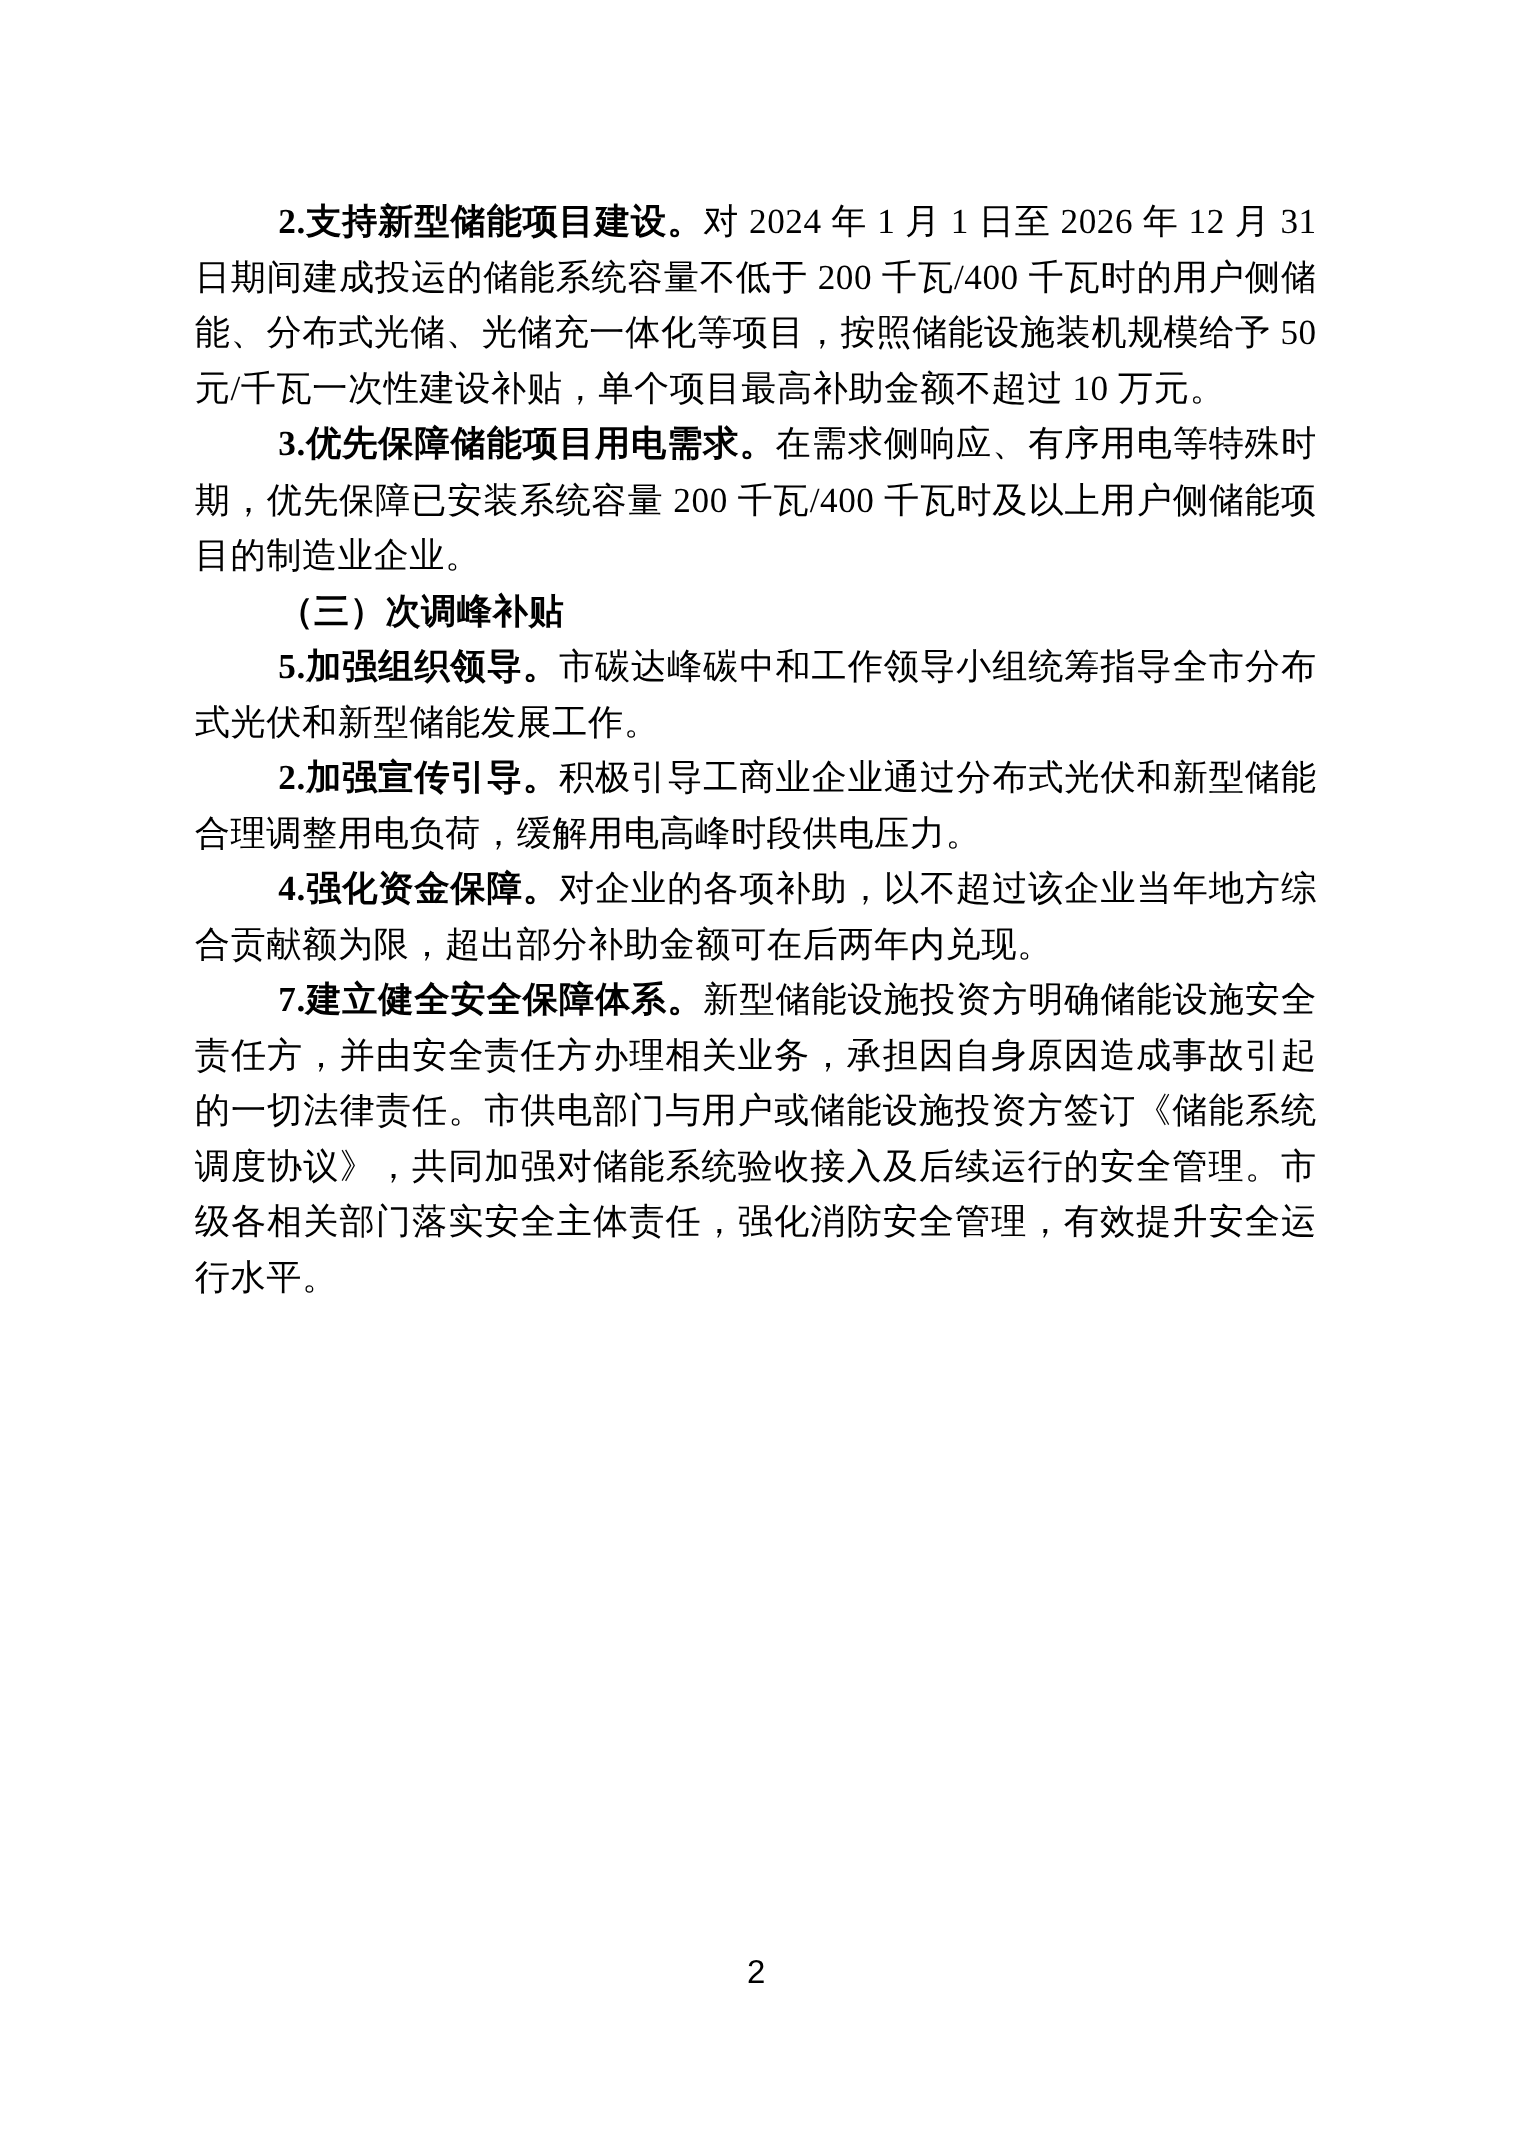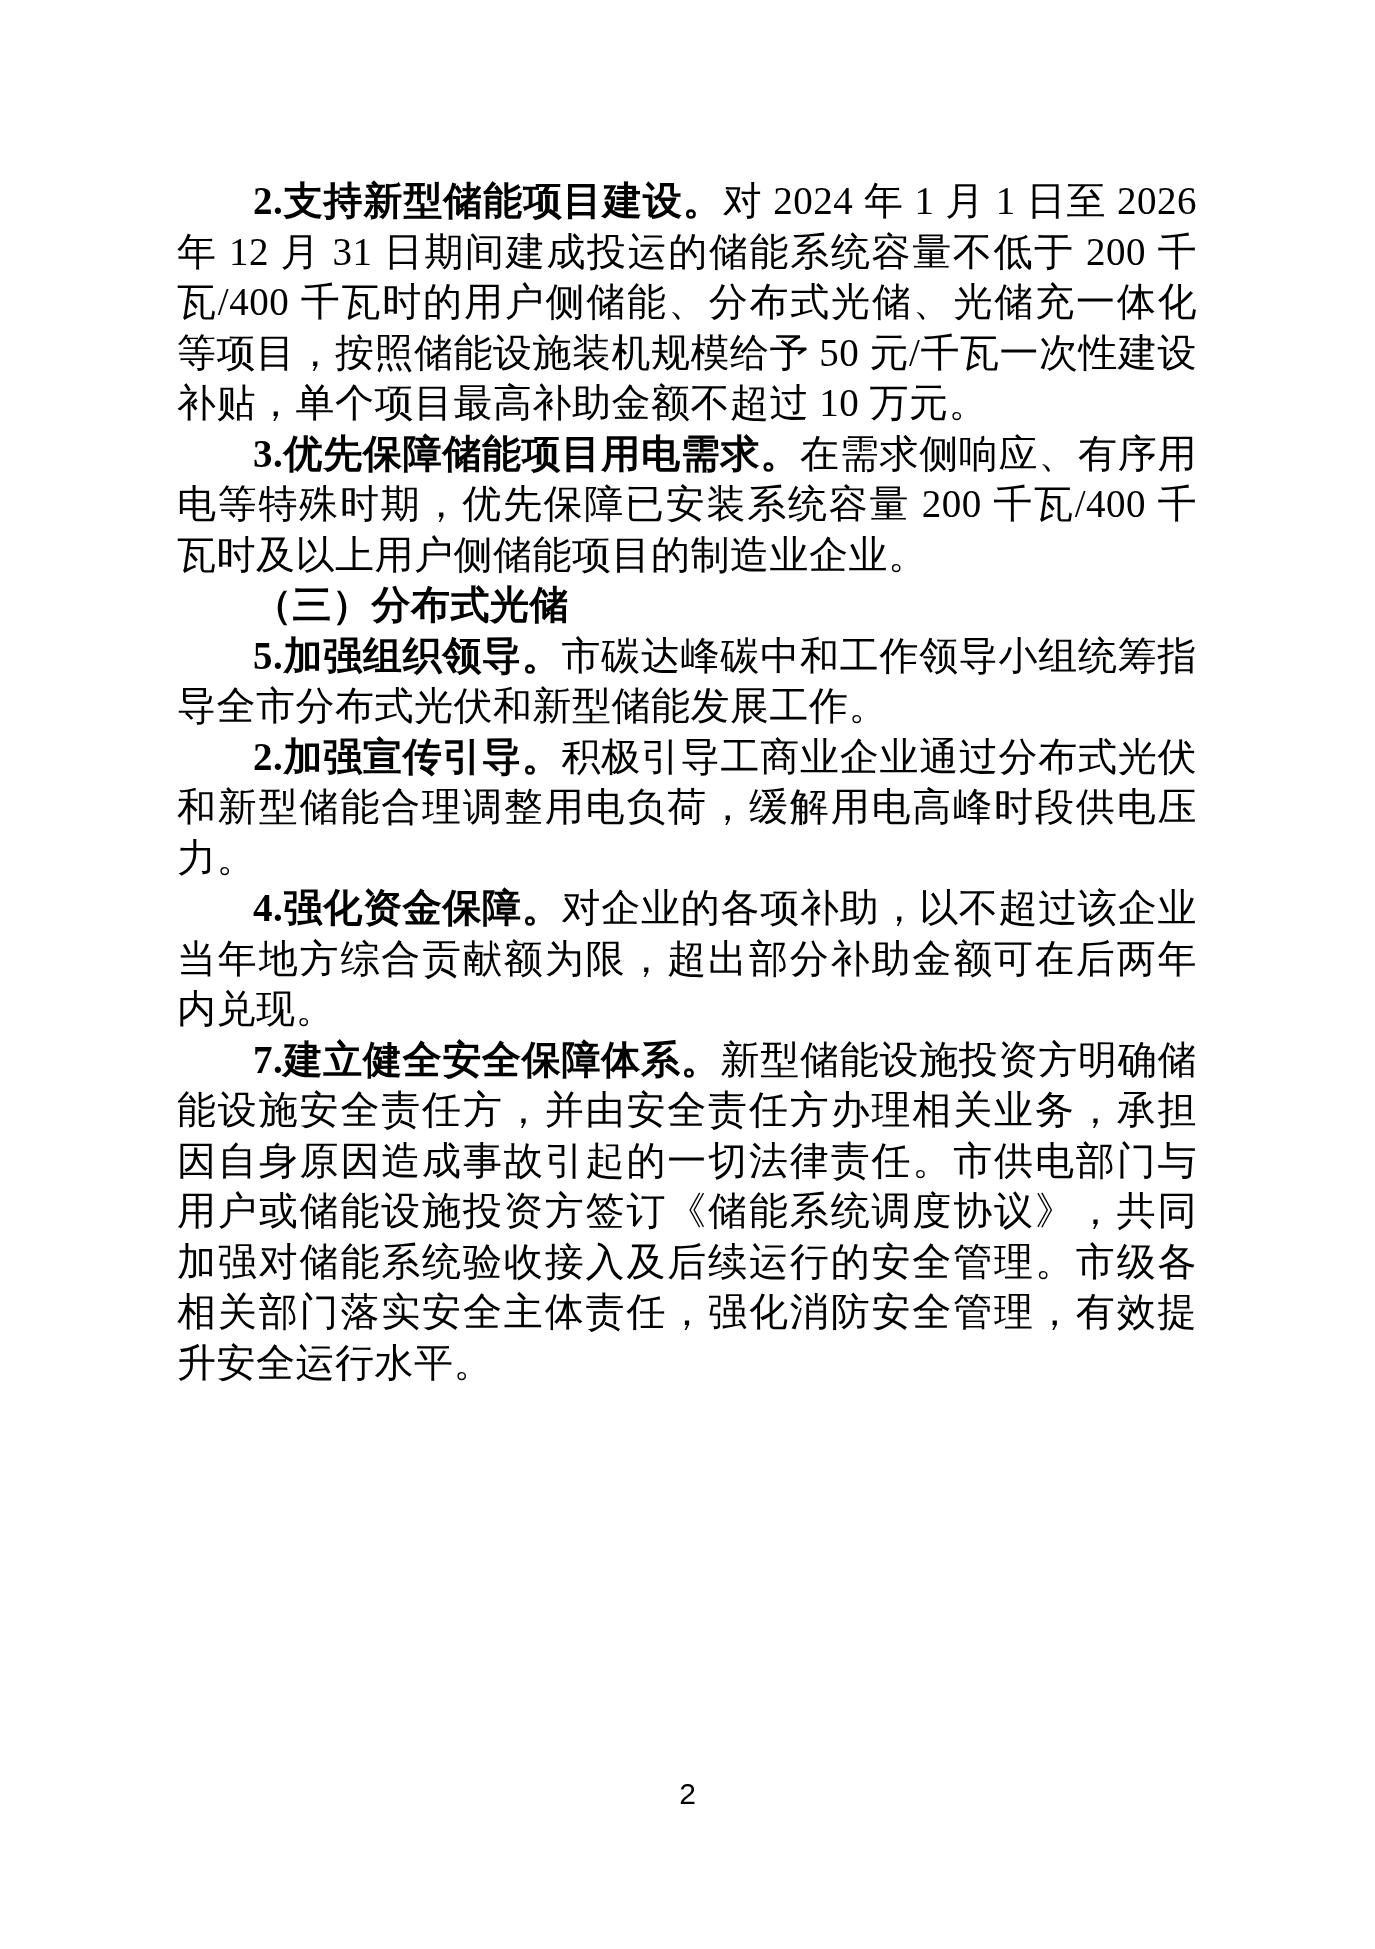--- a/index.html
+++ b/index.html
@@ -17,21 +17,21 @@
     font-family: "Liberation Serif", "DejaVu Serif", serif;
   }
   .content {
     position: absolute;
     left: 177px;
     top: 176px;
     width: 1020px;
   }
   .para {
     margin: 0;
-    font-size: 39px;
+    font-size: 32px;
     line-height: 50.5px;
     text-align: justify;
     text-align-last: left;
     text-indent: 76px;
     letter-spacing: 0.5px;
     word-break: break-all;
     color: #000000;
   }
   .para b {
     font-weight: bold;
@@ -56,21 +56,21 @@
 <body>
 
 <div class="page">
   <div class="content">
 
     <p class="para"><b>2.支持新型储能项目建设。</b><span>对 2024 年 1 月 1 日至 2026 年 12 月 31 日期间建成投运的储能系统容量不低于 200 千瓦/400 千瓦时的用户侧储能、分布式光储、光储充一体化等项目，按照储能设施装机规模给予 50 元/千瓦一次性建设补贴，单个项目最高补助金额不超过 10 万元。</span></p>
 
     <p class="para"><b>3.优先保障储能项目用电需求。</b><span>在需求侧响应、有序用电等特殊时期，优先保障已安装系统容量 200 千瓦/400 千瓦时及以上用户侧储能项目的制造业企业。</span></p>
 
 
-    <p class="para heading"><b>（三）分布式光储</b></p>
+    <p class="para heading"><b>（三）次调峰补贴</b></p>
 
     <p class="para"><b>5.加强组织领导。</b><span>市碳达峰碳中和工作领导小组统筹指导全市分布式光伏和新型储能发展工作。</span></p>
 
     <p class="para"><b>2.加强宣传引导。</b><span>积极引导工商业企业通过分布式光伏和新型储能合理调整用电负荷，缓解用电高峰时段供电压力。</span></p>
 
     <p class="para"><b>4.强化资金保障。</b><span>对企业的各项补助，以不超过该企业当年地方综合贡献额为限，超出部分补助金额可在后两年内兑现。</span></p>
 
     <p class="para"><b>7.建立健全安全保障体系。</b><span>新型储能设施投资方明确储能设施安全责任方，并由安全责任方办理相关业务，承担因自身原因造成事故引起的一切法律责任。市供电部门与用户或储能设施投资方签订《储能系统调度协议》，共同加强对储能系统验收接入及后续运行的安全管理。市级各相关部门落实安全主体责任，强化消防安全管理，有效提升安全运行水平。</span></p>
 
   </div>

